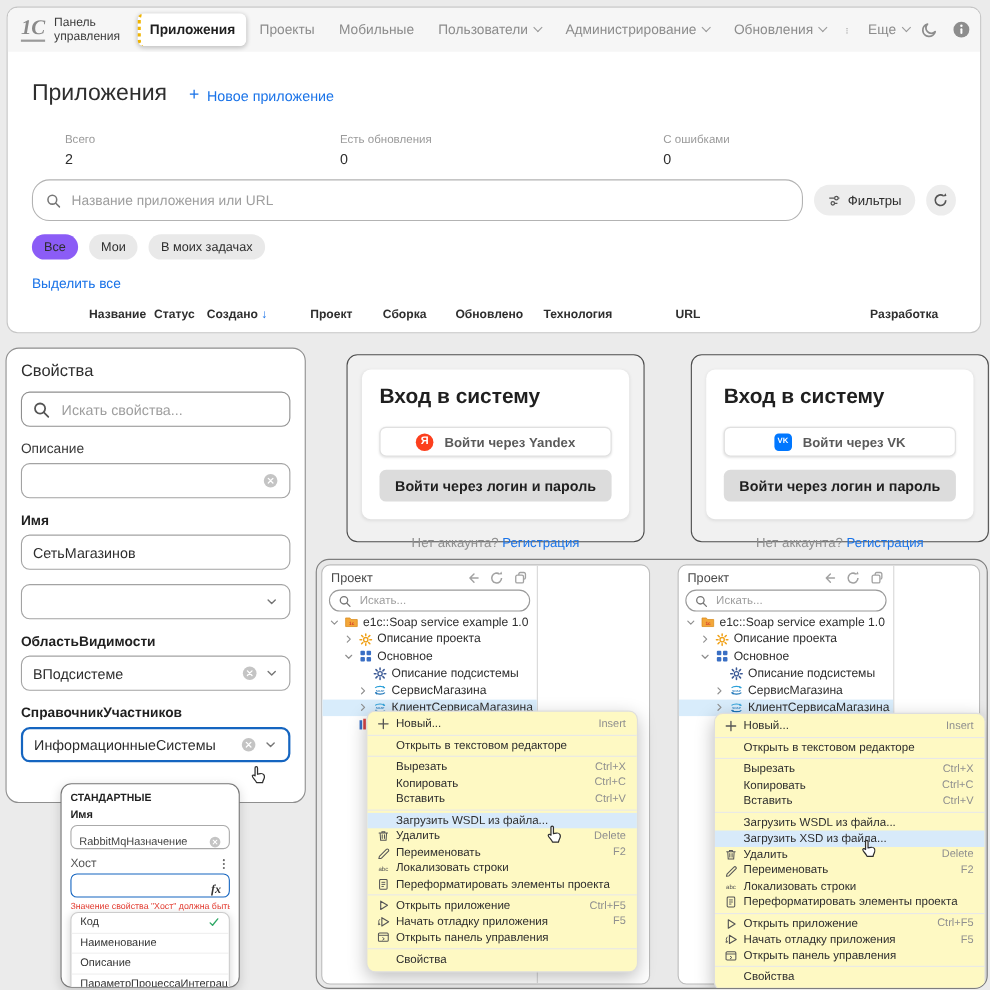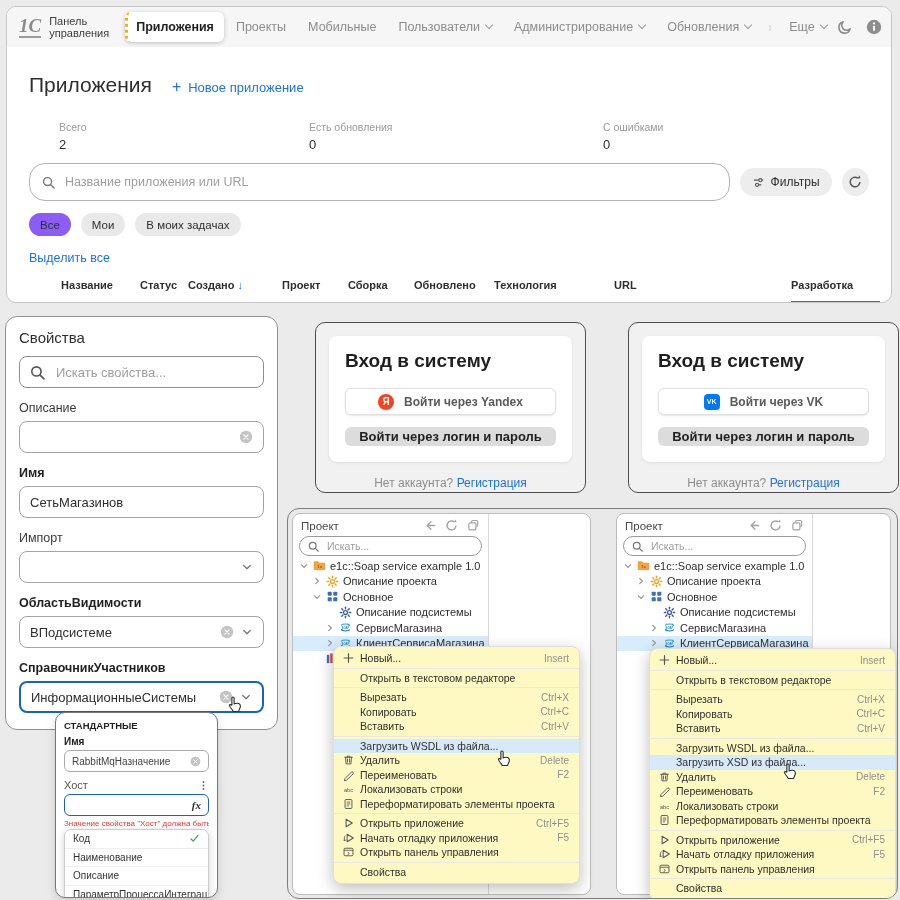--- a/index.html
+++ b/index.html
@@ -83,21 +83,21 @@
   .pcontrol.focused{border:2px solid #1565c0;}
   .pcontrol .icon.clear{width:14px;height:14px;}
   .pcontrol .icon.caret-i{width:12px;height:12px;color:#777;}
 
   
   .std-popup{position:absolute;left:55px;top:712px;width:163px;height:186px;background:#fff;
     border:1.5px solid #777;border-radius:10px;padding:7px 8px;z-index:30;box-shadow:0 3px 10px rgba(0,0,0,.15);overflow:hidden;}
   .sp-section{font-size:9.5px;font-weight:700;color:#1f1f1f;}
   .sp-label{font-size:10px;font-weight:700;margin-top:5px;color:#1f1f1f;}
   .sp-input{margin-top:3px;height:22px;border:1px solid #aaa;border-radius:6px;display:flex;
-    align-items:center;padding:0 7px;font-size:10px;color:#444;gap:4px;}
+    align-items:flex-end;padding:0 7px;font-size:10px;color:#444;gap:4px;}
   .sp-input .val{flex:1;white-space:nowrap;overflow:hidden;}
   .sp-input .icon.clear{width:11px;height:11px;}
   .sp-host-row{display:flex;justify-content:space-between;align-items:center;margin-top:7px;}
   .sp-host-row .hl{font-size:11px;color:#555;}
   .sp-host-row .icon{width:11px;height:11px;color:#666;cursor:pointer;}
   .sp-input.focus{border:1.6px solid #1565c0;}
   .fx{font-family:"Liberation Serif",serif;font-style:italic;font-weight:700;font-size:11px;color:#333;}
   .sp-error{font-size:8px;color:#e23b30;margin-top:3px;white-space:nowrap;overflow:hidden;}
   .sp-list{margin-top:1px;background:#fff;border:1px solid #ccc;border-radius:7px;
     box-shadow:0 2px 8px rgba(0,0,0,.18);overflow:hidden;}
@@ -112,21 +112,21 @@
   .login-inner{margin:13px 13px 0;background:#fff;border-radius:8px;padding:14px 16px 16px;
     box-shadow:0 1px 3px rgba(0,0,0,.08);}
   .login-title{font-size:19px;color:#1f1f1f;font-weight:600;}
   .provider-btn{margin-top:16px;height:27px;background:#fff;border:1px solid #e0e0e0;border-radius:6px;
     display:flex;align-items:center;justify-content:center;gap:10px;font-size:12px;font-weight:700;
     color:#5a5a5a;box-shadow:0 1px 2px rgba(0,0,0,.10);cursor:pointer;width:100%;font-family:inherit;}
   .pi{width:16px;height:16px;color:#fff;display:flex;align-items:center;justify-content:center;
     font-weight:700;flex:none;}
   .pi.yandex{border-radius:50%;background:#fc3f1d;font-size:10px;}
   .pi.vk{border-radius:4px;background:#0077ff;font-size:7px;}
-  .login-btn{margin-top:12px;height:19px;background:#dcdcdc;border:0;border-radius:6px;font-size:13px;
+  .login-btn{margin-top:12px;height:29px;background:#dcdcdc;border:0;border-radius:6px;font-size:13px;
     font-weight:700;color:#1f1f1f;width:100%;cursor:pointer;font-family:inherit;}
   .login-footer{text-align:center;margin-top:14px;font-size:12px;color:#8d8d8d;}
   .login-footer .reg{color:#1a73e8;cursor:pointer;}
 
   
   .projects-wrap{position:absolute;left:287px;top:508px;width:611px;height:391px;background:#e9e9e9;
     border:1.6px solid #7e7e7e;border-radius:12px;overflow:hidden;}
   .ppane{position:absolute;top:4px;height:382px;background:#fff;border:1px solid #bcbcbc;border-radius:8px;overflow:hidden;}
   .tree-col{position:absolute;left:0;top:0;bottom:0;width:196px;border-right:1px solid #d8d8d8;}
   .ppane-head{display:flex;align-items:center;height:20px;padding:3px 8px 0;gap:9px;}
@@ -260,21 +260,21 @@
             </span>
         </button>
       </div>
       <div class="chips" id="chips">
           <div class="chip active">Все</div>
           <div class="chip">Мои</div>
           <div class="chip">В моих задачах</div>
         </div>
       <a class="select-all">Выделить все</a>
       <div class="app-table" id="appTable">
-          <span class="th" style="left: 32px;">
+          <span class="th" style="left: 52px;">
             <span>Название</span>
           </span>
           <span class="th" style="left: 111px;">
             <span>Статус</span>
           </span>
           <span class="th" style="left: 159px;">
             <span>Создано</span>
             <span class="sort-arrow">↓</span>
           </span>
           <span class="th" style="left: 253px;">
@@ -342,21 +342,20 @@
             </span>
           </div>
         </div>
         <div class="pfield bold">
           <span class="plabel">Имя</span>
           <div class="pcontrol">
             <span class="val">СетьМагазинов</span>
           </div>
         </div>
         <div class="pfield">
-          <span class="plabel">Импорт</span>
           <div class="pcontrol">
             <span class="val"></span>
             <span class="icon caret-i">
               <svg viewBox="0 0 14 14" xmlns="http://www.w3.org/2000/svg">
                 <path d="M3.2 5.2L7 9l3.8-3.8" fill="none" stroke="currentColor" stroke-width="1.5" stroke-linecap="round" stroke-linejoin="round"></path>
               </svg>
             </span>
           </div>
         </div>
         <div class="pfield bold">

